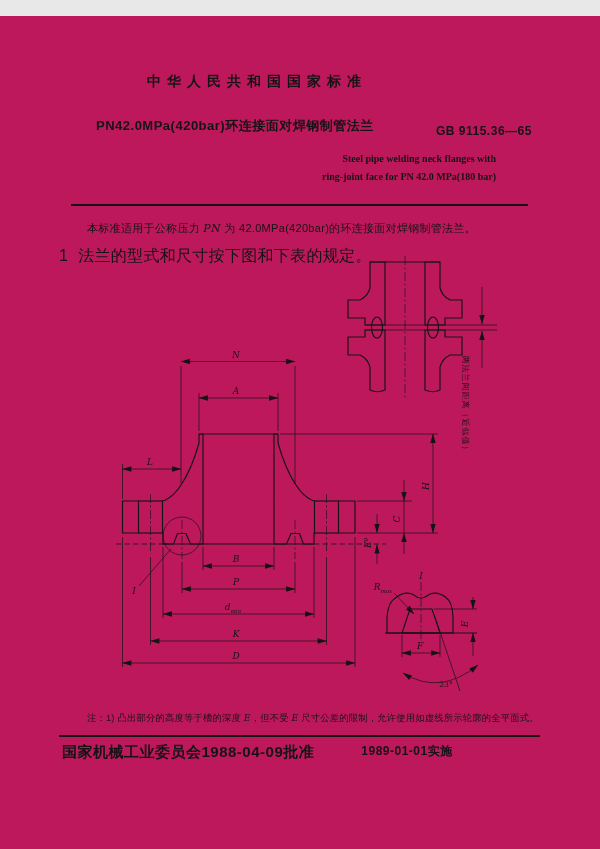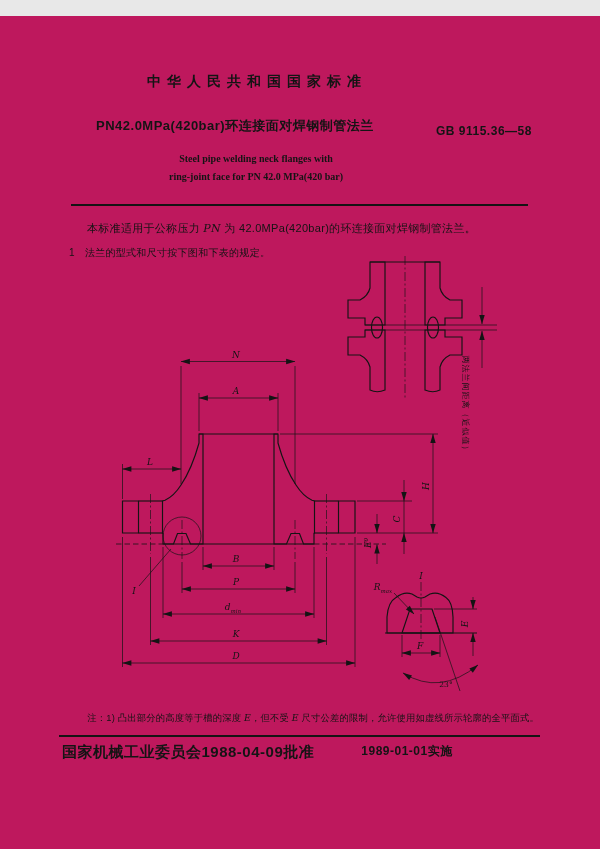--- a/index.html
+++ b/index.html
@@ -3,27 +3,27 @@
 <meta charset="utf-8">
 <style>
   html,body{margin:0;padding:0;background:#e8e8e8;}
   #page{position:relative;width:600px;height:849px;background:#be185d;margin:16px auto;
         font-family:"Liberation Sans","DejaVu Sans",sans-serif;color:#141414;overflow:hidden;}
   .abs{position:absolute;}
   .var{font-family:"DejaVu Serif","Liberation Serif",serif;font-style:italic;}
   #std-header{left:17px;top:57px;width:480px;text-align:center;font-size:14px;font-weight:bold;letter-spacing:6px;}
   #title-cn{left:96px;top:101px;font-size:13px;font-weight:bold;letter-spacing:.5px;white-space:nowrap;}
   #std-no{left:436px;top:108px;font-size:12px;font-weight:bold;letter-spacing:.5px;white-space:nowrap;}
-  .en-line{left:16px;width:480px;text-align:center;font-size:10px;font-weight:bold;
+  .en-line{left:16px;width:480px;text-align:right;font-size:10px;font-weight:bold;
            font-family:"Liberation Serif","DejaVu Serif",serif;}
   #rule-top{left:71px;top:188px;width:457px;height:2px;background:#141414;}
   #scope{left:71px;top:205px;width:462px;font-size:11px;text-indent:16px;letter-spacing:.3px;}
-  #section1{left:69px;top:230px;width:462px;font-size:10px;letter-spacing:.3px;}
+  #section1{left:59px;top:230px;width:462px;font-size:16px;letter-spacing:.3px;}
   #section1 .no{margin-right:10px;}
-  #note{left:71px;top:696px;width:468px;font-size:9.3px;text-indent:16px;letter-spacing:.2px;text-align:right;}
+  #note{left:71px;top:696px;width:468px;font-size:9.3px;text-indent:16px;letter-spacing:.2px;}
   #rule-bottom{left:59px;top:719px;width:481px;height:2px;background:#141414;}
   #approve{left:62px;top:727px;font-size:15px;font-weight:bold;letter-spacing:.5px;}
   #implement{left:288px;top:727px;width:238px;text-align:center;font-size:12px;font-weight:bold;letter-spacing:.5px;}
   svg text{fill:#141414;}
   .dl{font-family:"DejaVu Serif","Liberation Serif",serif;font-style:italic;font-size:9px;text-anchor:middle;}
   .dg{font-family:"DejaVu Serif","Liberation Serif",serif;font-size:7.5px;text-anchor:middle;}
   .cjk{font-family:"Liberation Sans","DejaVu Sans",sans-serif;font-size:8px;text-anchor:middle;letter-spacing:1px;}
   .ol{stroke:#141414;stroke-width:1.15;fill:none;}
   .ext,.dim{stroke:#141414;stroke-width:.7;fill:none;}
   .cl{stroke:#141414;stroke-width:.65;fill:none;stroke-dasharray:9 2.5 2 2.5;}
@@ -31,24 +31,24 @@
 </style>
 </head>
 <body>
 
 <div id="page">
 
   <div id="std-header" class="abs">中华人民共和国国家标准</div>
 
   <div id="title-cn" class="abs">PN42.0MPa(420bar)环连接面对焊钢制管法兰</div>
 
-  <div id="std-no" class="abs">GB 9115.36—58</div>
+  <div id="std-no" class="abs">GB 9115.36—65</div>
 
   <div class="abs en-line" style="top:137px;">Steel pipe welding neck flanges with</div>
-  <div class="abs en-line" style="top:155px;">ring-joint face for PN 42.0 MPa(420 bar)</div>
+  <div class="abs en-line" style="top:155px;">ring-joint face for PN 42.0 MPa(180 bar)</div>
 
   <div id="rule-top" class="abs"></div>
 
   <div id="scope" class="abs"><span>本标准适用于公称压力 </span><span class="var">PN</span><span> 为 42.0MPa(420bar)的环连接面对焊钢制管法兰。</span></div>
 
   <div id="section1" class="abs"><span class="no">1</span><span>法兰的型式和尺寸按下图和下表的规定。</span></div>
 
   <svg class="abs" style="left:60px;top:240px;" width="480" height="450" viewBox="60 240 480 450">
     <defs>
       <pattern id="h6" patternUnits="userSpaceOnUse" width="5.5" height="5.5" patternTransform="rotate(45)">

